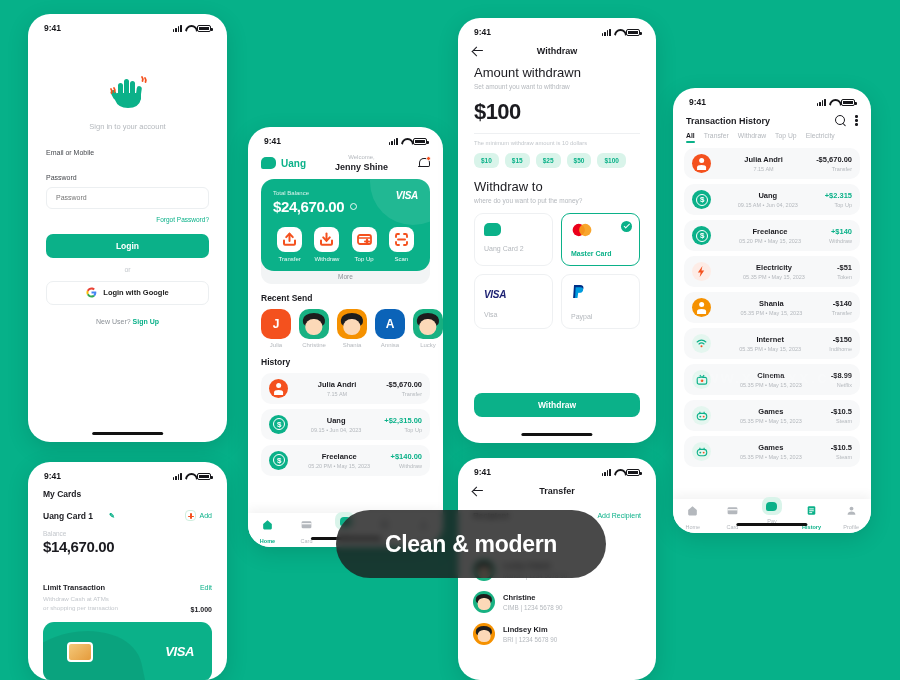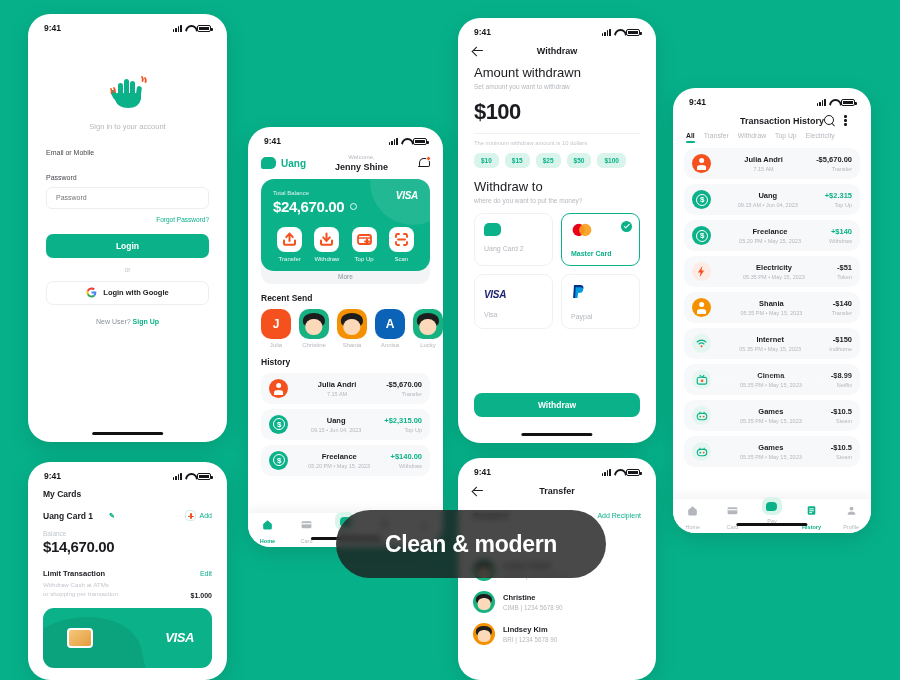--- a/index.html
+++ b/index.html
@@ -149,21 +149,21 @@
   .pcard.sel { border:1.4px solid #0bb189;}
   .pcard .pl { font-size:7px; color:#b4b8bd; margin-top:9px;}
   .pcard.sel .pl { color:#0bb189; font-weight:bold;}
   .check { position:absolute; right:7px; top:7px; width:11px;height:11px;border-radius:50%;background:#0bb189;}
   .check:after{content:"";position:absolute;left:3px;top:3.4px;width:4.5px;height:2.3px;border-left:1.3px solid #fff;border-bottom:1.3px solid #fff;transform:rotate(-45deg);}
   .btn-wd { position:absolute; left:16px; right:16px; bottom: 26px; height:24px; border:none;border-radius:8px;
             background:#0bb189;color:#fff;font-size:8.5px;font-weight:bold;cursor:pointer;font-family:"Liberation Sans",sans-serif;}
 
   
   #phone-history { left: 673px; top: 88px; width: 198px; height: 445px; }
-  .th-head { display:flex; align-items:center; justify-content:flex-end; padding: 6px 24px 6px; }
+  .th-head { display:flex; align-items:center; justify-content:space-between; padding: 6px 13px 6px; }
   .th-title { font-size: 9px; font-weight:bold; color:#1b1b20;}
   .th-icons { display:flex; align-items:center; gap:9px;}
   .mag { width:11px;height:11px;position:relative;}
   .mag:before{content:"";position:absolute;left:0;top:0;width:8px;height:8px;border:1.3px solid #1b1b20;border-radius:50%;}
   .mag:after{content:"";position:absolute;right:0.5px;bottom:0.5px;width:4px;height:1.3px;background:#1b1b20;transform:rotate(45deg);border-radius:1px;}
   .kebab { width:3px;height:11px;display:flex;flex-direction:column;justify-content:space-between;}
   .kebab i{display:block;width:2.6px;height:2.6px;background:#1b1b20;border-radius:50%;}
   .th-tabs { display:flex; gap:9px; padding: 0 13px 5px; }
   .th-tab { font-size: 6.8px; color:#b4b8bd; position:relative; padding-bottom:4px; cursor:pointer;}
   .th-tab.on { color:#1b1b20; font-weight:bold;}
@@ -177,21 +177,21 @@
   .mc-title { font-size: 8.5px; font-weight:bold;color:#1b1b20; margin-top:6px;}
   .mc-row { display:flex;align-items:center;justify-content:space-between; margin-top:11px;}
   .mc-name { font-size:8.5px;font-weight:bold;color:#1b1b20;display:flex;align-items:center;gap:16px;}
   .pencil { font-size: 7px; color:#0bb189;}
   .add-btn { display:flex;align-items:center;gap:4px;font-size:7px;color:#0bb189;font-weight:500;cursor:pointer;}
   .plus { width:11px;height:11px;border:1px solid #cfeede;border-radius:4px;position:relative;background:#fff;}
   .plus:before{content:"";position:absolute;left:2.5px;top:4.7px;width:6px;height:1.4px;background:#f4511e;border-radius:1px;}
   .plus:after{content:"";position:absolute;left:4.8px;top:2.4px;width:1.4px;height:6px;background:#f4511e;border-radius:1px;}
   .mc-bal-l { font-size:6.5px;color:#c3c7cc;margin-top:9px;}
   .mc-bal { font-size:15px;font-weight:bold;color:#1b1b20;margin-top:1px;letter-spacing:-.4px;}
-  .mc-lim { display:flex;justify-content:space-between;align-items:center;margin-top:14px;}
+  .mc-lim { display:flex;justify-content:space-between;align-items:center;margin-top:28px;}
   .mc-lim b { font-size:7.5px;color:#1b1b20;}
   .mc-lim span { font-size:7px;color:#0bb189;cursor:pointer;}
   .mc-note { display:flex;justify-content:space-between;align-items:flex-end;margin-top:3px;}
   .mc-note p { font-size:6.2px;color:#c3c7cc;line-height:1.45;}
   .mc-note b { font-size:7px;color:#1b1b20;}
   .credit {
     margin-top: 9px; height: 60px; border-radius: 11px; background:#0bb189;
     position:relative; overflow:hidden;
   }
   .credit:before{content:"";position:absolute;left:-30px;bottom:-40px;width:130px;height:90px;background:rgba(0,0,0,.08);border-radius:50% 50% 0 0;transform:rotate(-12deg);}

